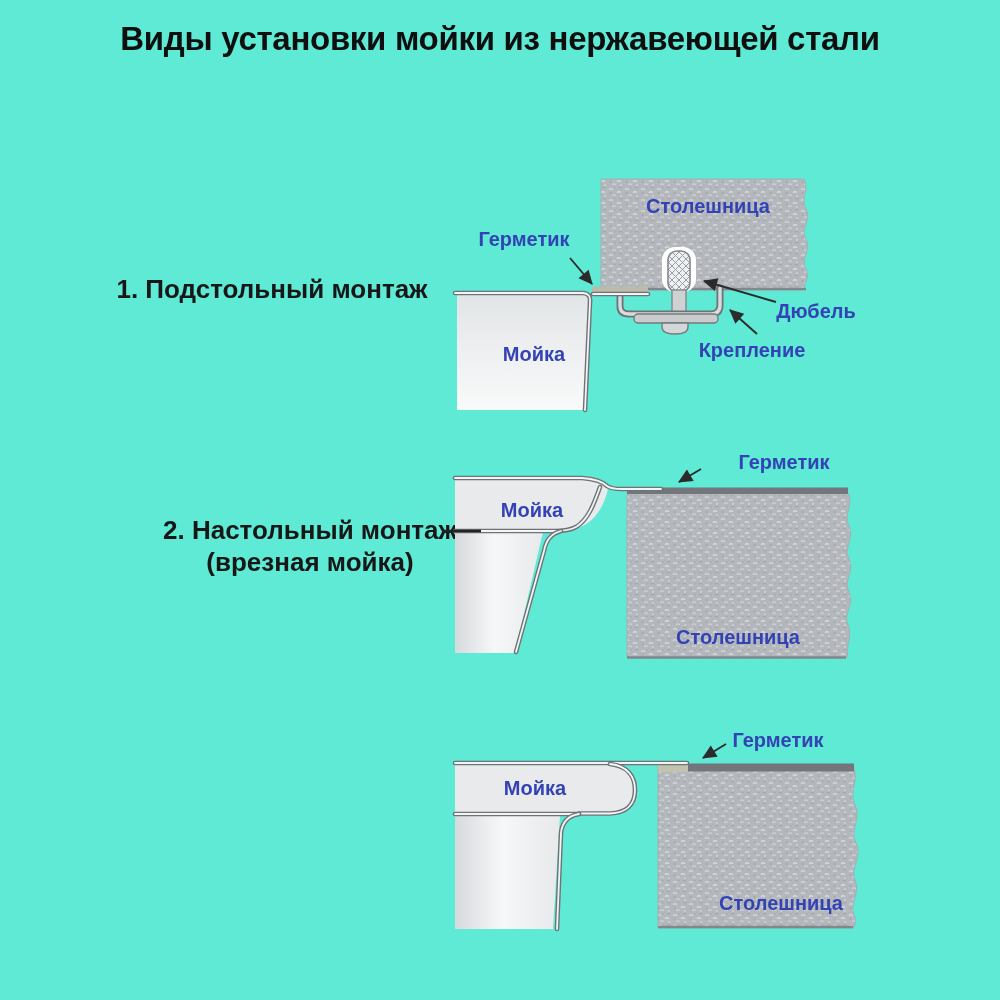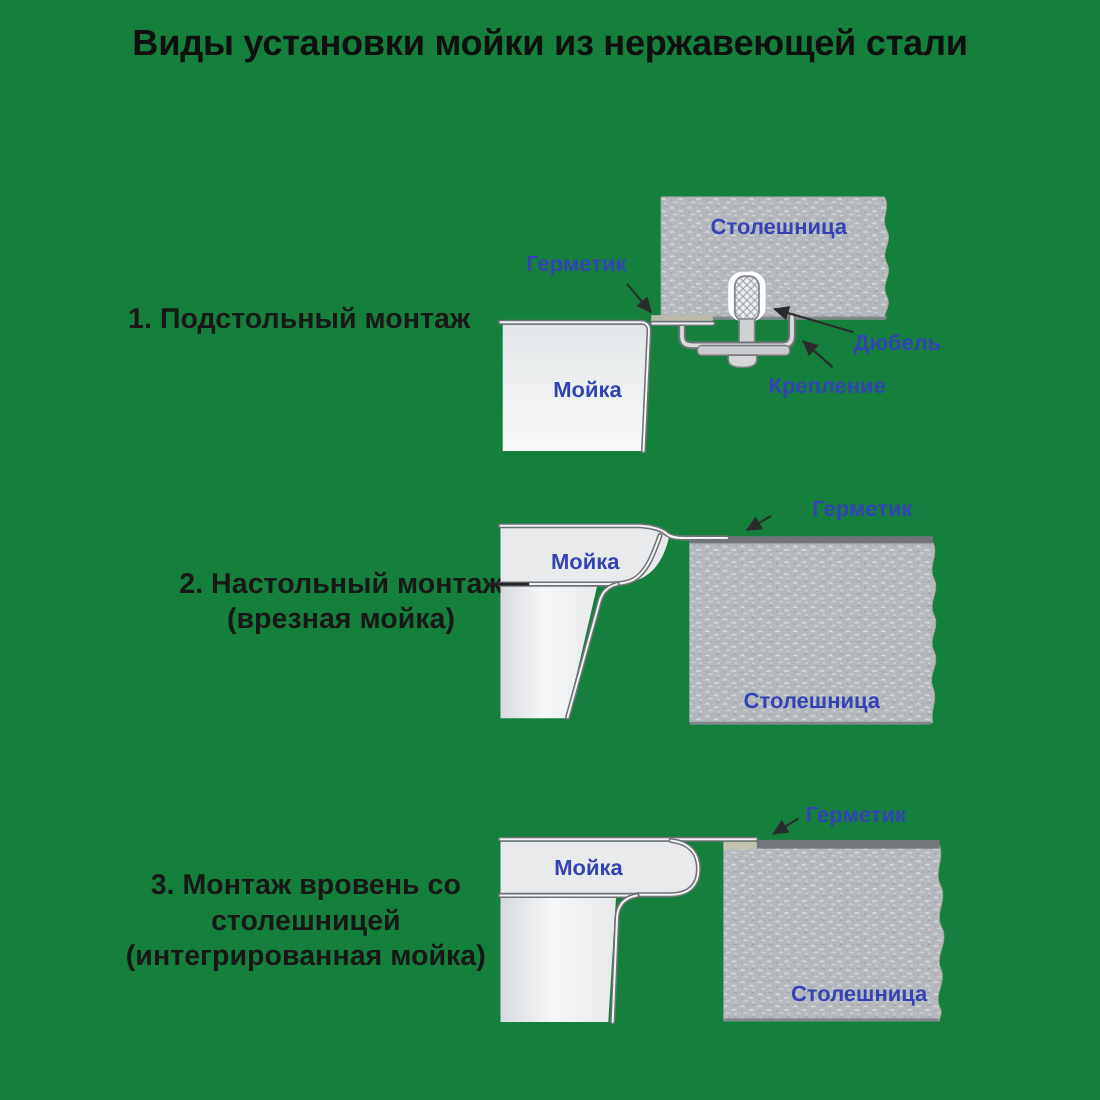--- a/index.html
+++ b/index.html
@@ -1,17 +1,17 @@
 <!DOCTYPE html>
 <html><head>
 <meta charset="utf-8">
 <style>
   html,body{margin:0;padding:0;background:#ffffff;}
   #canvas{
-    position:relative;width:1000px;height:1000px;background:#15803d;overflow:hidden;
+    position:relative;width:1000px;height:1000px;background:#5eead4;overflow:hidden;
     font-family:"Liberation Sans",sans-serif;
   }
   .title{
     position:absolute;left:0;top:20px;width:1000px;text-align:center;
     font-size:33px;font-weight:bold;color:#0f0f0f;letter-spacing:-0.3px;
   }
   .sec-label{
     position:absolute;text-align:center;font-weight:bold;color:#171717;
     font-size:26px;line-height:32px;
   }
@@ -31,25 +31,20 @@
 <div id="canvas">
 
   <div class="title">Виды установки мойки из нержавеющей стали</div>
 
   <div id="sec1" class="sec-label">
     <span>1. Подстольный монтаж</span>
   </div>
   <div id="sec2" class="sec-label">
     <div>2. Настольный монтаж</div>
     <div>(врезная мойка)</div>
-  </div>
-  <div id="sec3" class="sec-label">
-    <div>3. Монтаж вровень со</div>
-    <div>столешницей</div>
-    <div>(интегрированная мойка)</div>
   </div>
 
   <svg width="1000" height="1000" viewBox="0 0 1000 1000">
     <defs>
       <pattern id="ct" width="16" height="11" patternUnits="userSpaceOnUse">
         <rect width="16" height="11" fill="#b4b8bc"></rect>
         <path d="M1,2.5 q2,-1.6 4,0" stroke="#dde0e2" stroke-width="1.1" fill="none"></path>
         <path d="M9,5.5 q2,-1.6 4,0" stroke="#e4e7e9" stroke-width="1.1" fill="none"></path>
         <path d="M4,8.5 q2,-1.5 4,0" stroke="#d6d9db" stroke-width="1" fill="none"></path>
         <path d="M11,1 q1.6,-1.2 3.2,0" stroke="#9a9ea2" stroke-width="0.9" fill="none"></path>

